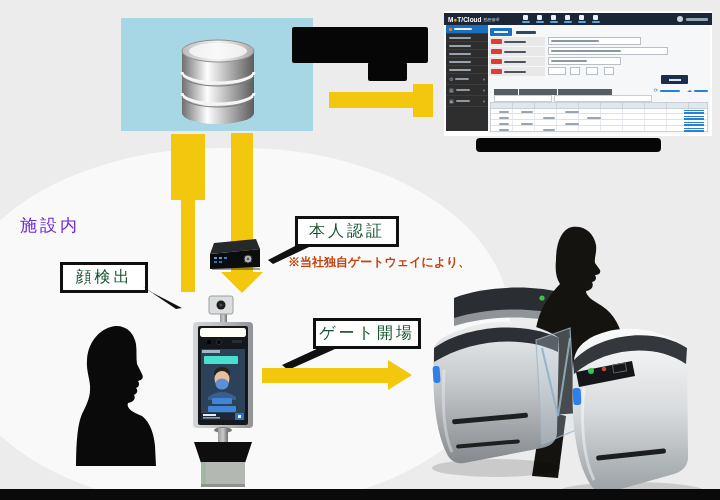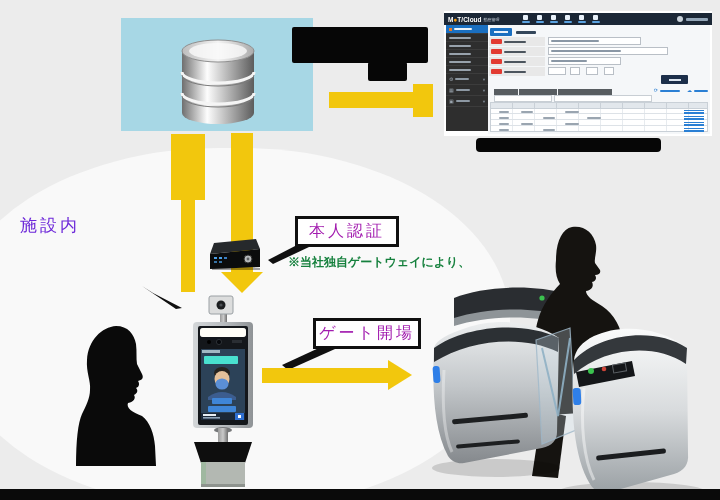--- a/index.html
+++ b/index.html
@@ -31,25 +31,25 @@
   #arr-dn-head   { position:absolute; left:221px; top:272px; width:0; height:0;
     border-left:21px solid transparent; border-right:21px solid transparent; border-top:21px solid #f2c70d; }
   #arr-gate-shaft { position:absolute; left:262px; top:368px; width:126px; height:15px; }
   #arr-gate-head  { position:absolute; left:388px; top:360px; width:0; height:0;
     border-top:15px solid transparent; border-bottom:15px solid transparent; border-left:24px solid #f2c70d; }
 
   
   #facility-label { position:absolute; left:20px; top:214px; font-size:17px; letter-spacing:3px;
     color:#6d28d9; font-weight:500; }
   .callout-box { position:absolute; background:#fff; border:3px solid #101010; display:flex;
-    align-items:center; justify-content:center; font-size:16px; letter-spacing:3px; color:#a21caf; font-weight:500; }
+    align-items:center; justify-content:center; font-size:16px; letter-spacing:3px; color:#14532d; font-weight:500; }
   #box-identity { left:295px; top:216px; width:104px; height:31px; }
   #box-face     { left:60px;  top:262px; width:88px;  height:31px; }
   #box-gate     { left:313px; top:318px; width:108px; height:31px;font-family:Liberation Mono, monospace; }
-  #note { position:absolute; left:288px; top:254px; font-size:12px; font-weight:bold; color:#15803d; line-height:17px; }
+  #note { position:absolute; left:288px; top:254px; font-size:12px; font-weight:bold; color:#c2410c; line-height:17px; }
   #note .l2 { padding-left:12px; }
 
   #callout-lines, #head-svg, #terminal-svg, #gate-svg, #device-svg { position:absolute; }
   #callout-lines { left:0; top:0; }
   #device-svg { left:206px; top:238px; }
   #head-svg { left:76px; top:324px; }
   #terminal-svg { left:188px; top:294px; }
   #gate-svg { left:424px; top:220px; }
 
   #bottom-bar { position:absolute; left:0; top:489px; width:720px; height:11px; background:#0a0a0a; }
@@ -332,20 +332,23 @@
     <rect x="13" y="19" width="3" height="2" fill="#4a9fe8"></rect>
     <rect x="18" y="19" width="3" height="2" fill="#3a7fc4"></rect>
     <rect x="8" y="23" width="3" height="2" fill="#4a9fe8" opacity="0.7"></rect>
     <rect x="13" y="23" width="3" height="2" fill="#4a9fe8" opacity="0.7"></rect>
     <circle cx="42" cy="21" r="4" fill="#b5b8ba" stroke="#2c2c2c" stroke-width="1"></circle>
     <circle cx="42" cy="21" r="1.4" fill="#5e6163"></circle>
   </svg>
 
   <div id="box-identity" class="callout-box">
       <span>本人認証</span>
+    </div>
+  <div id="box-face" class="callout-box">
+      <span>顔検出</span>
     </div>
   <div id="box-gate" class="callout-box">
       <span>ゲート開場</span>
     </div>
 
   <div id="note">
     <div class="l1">※当社独自ゲートウェイにより、</div>
   </div>
 
   <svg id="callout-lines" width="720" height="500" viewBox="0 0 720 500">

